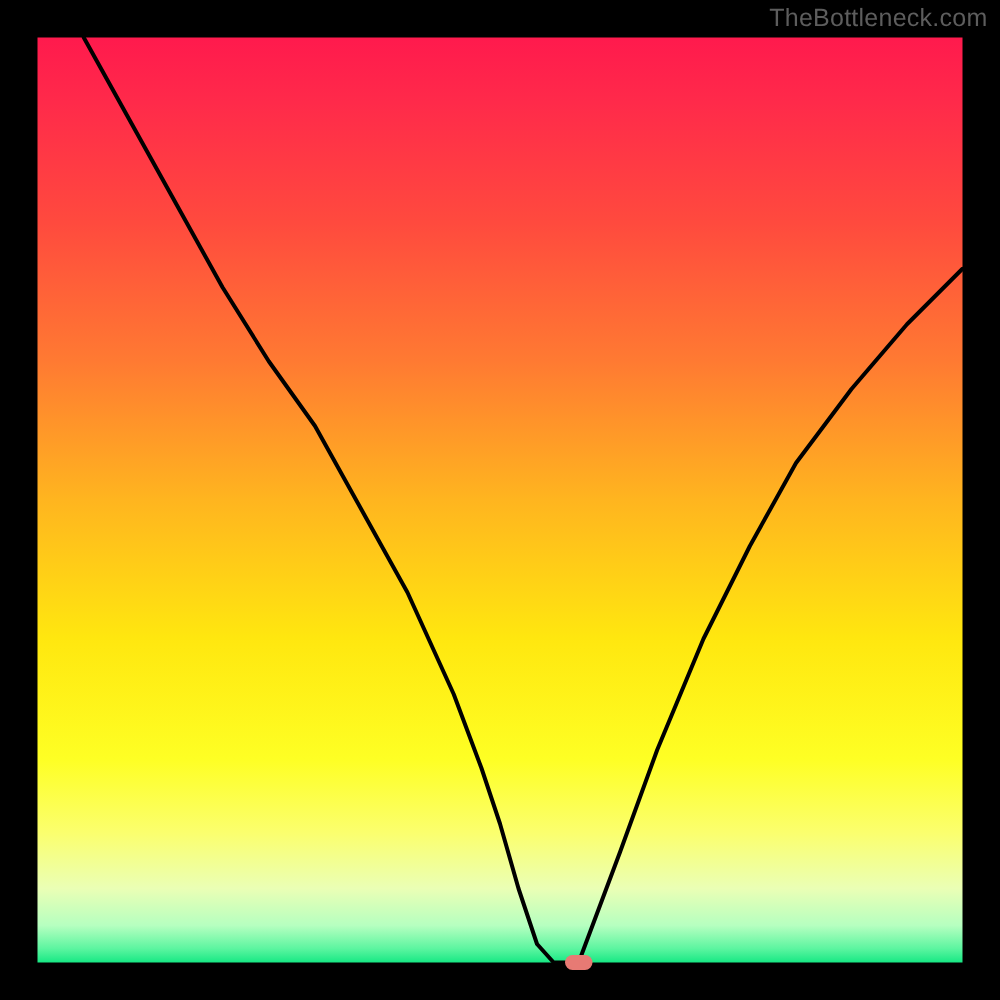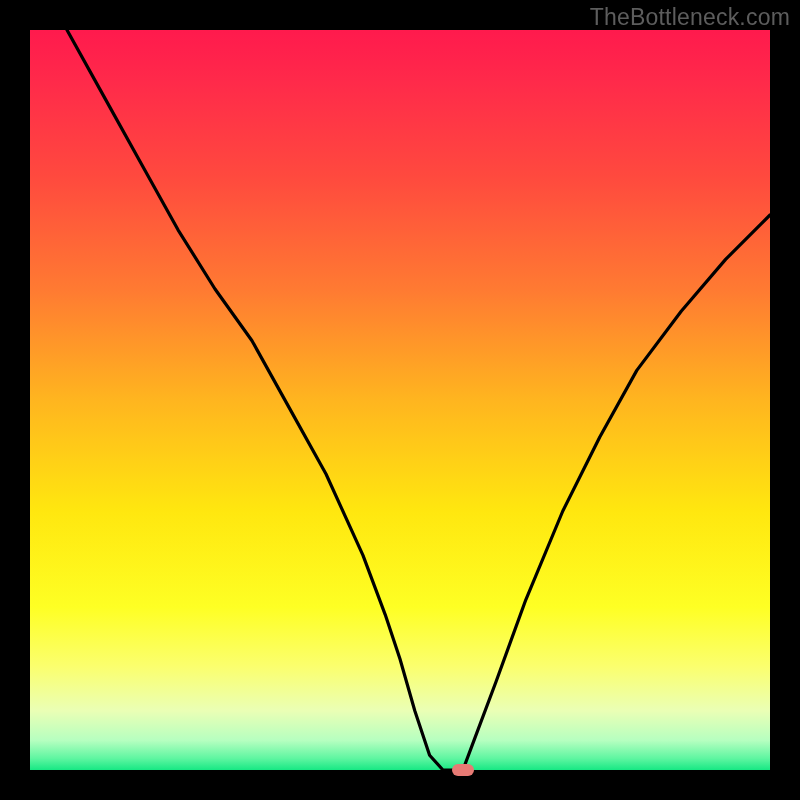--- a/index.html
+++ b/index.html
@@ -17,21 +17,21 @@
     background: #000;
   }
   svg {
     display: block;
   }
   .watermark {
     position: absolute;
     top: 4px;
     right: 10px;
     font-family: Arial, Helvetica, sans-serif;
-    font-size: 23px;
+    font-size: 20px;
     font-weight: 500;
     color: #5d5d5d;
     letter-spacing: 0.2px;
   }
   .marker {
     position: absolute;
     width: 22px;
     height: 12px;
     border-radius: 6px;
     background: #e77a74;

